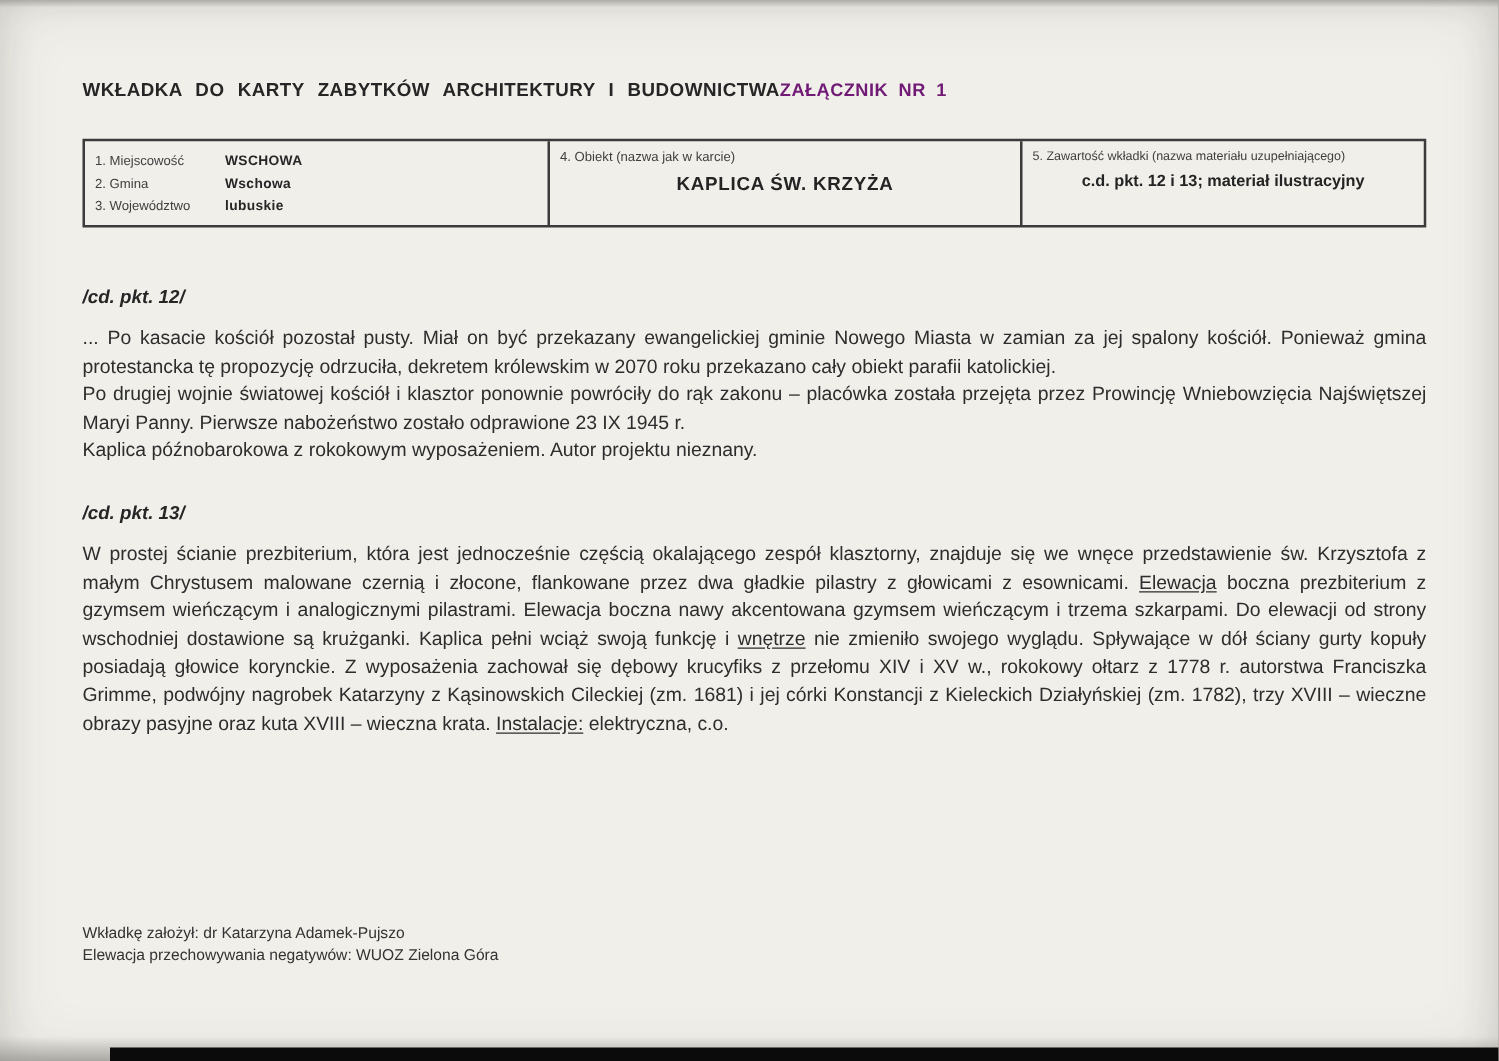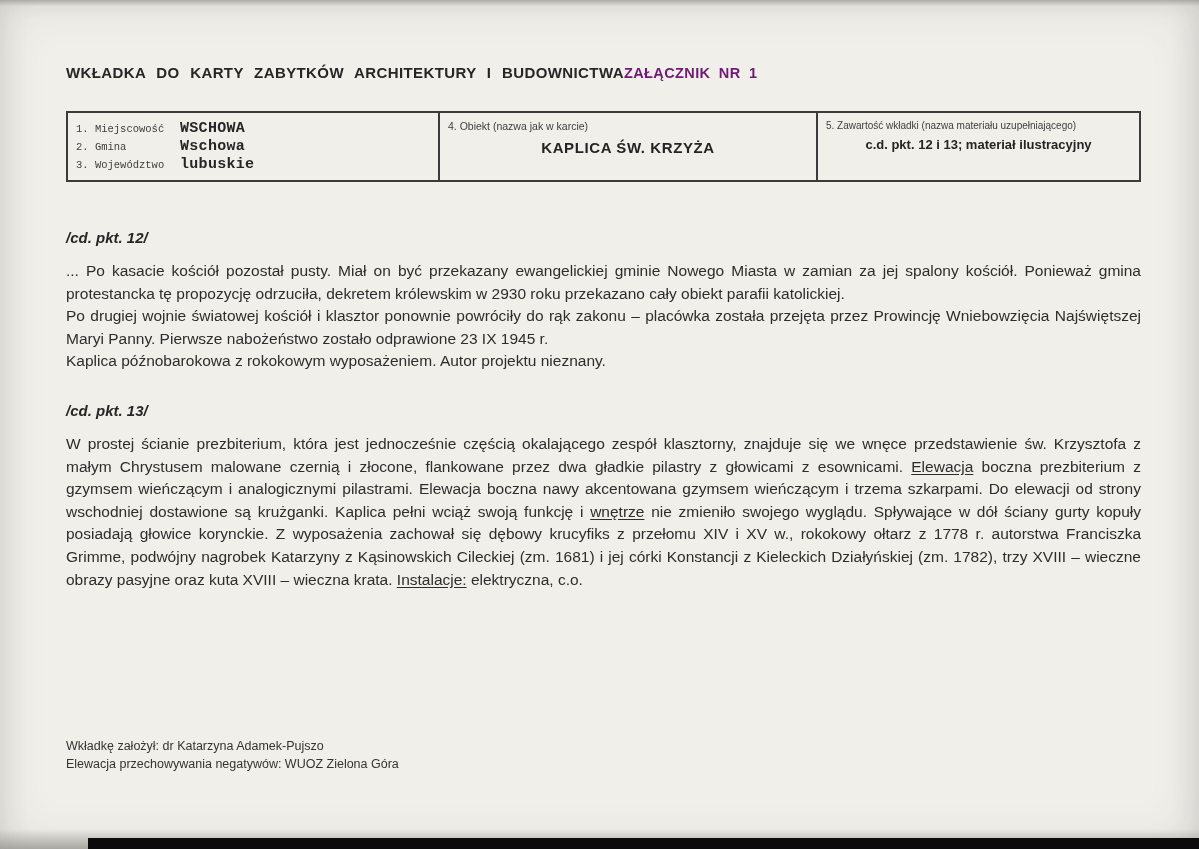--- a/index.html
+++ b/index.html
@@ -45,23 +45,23 @@
   .id-table {
     display: flex; margin-top: 30px;
     border: 2px solid #3b3b3b;
     min-height: 66px;
   }
   .id-col { padding: 7px 8px 6px 8px; }
   .id-col-1 { width: 370px; }
   .id-col-2 { width: 378px; border-left: 2px solid #3b3b3b; }
   .id-col-3 { flex: 1; border-left: 2px solid #3b3b3b; }
 
-  .id-row { display: flex; align-items: baseline; line-height: 18px; font-family: Liberation Mono, monospace; }
+  .id-row { display: flex; align-items: baseline; line-height: 18px; }
   .id-label { width: 104px; font-size: 10.5px; color: #3e3e3e; flex: none; }
-  .id-value { font-weight: bold; font-size: 15px; letter-spacing: 0.3px; color: #262626; }
+  .id-value { font-weight: bold; font-size: 11px; letter-spacing: 0.3px; color: #262626; }
 
   .obj-label { font-size: 10.5px; color: #3e3e3e; text-align: left; }
   .obj-value {
     margin-top: 7px; text-align: center;
     font-weight: bold; font-size: 15px; letter-spacing: 0.6px; color: #242424;
   }
   .cont-label { font-size: 10px; color: #3e3e3e; }
   .cont-value {
     margin-top: 6px; text-align: center;
     font-weight: bold; font-size: 13px; color: #242424;
@@ -118,21 +118,21 @@
         <div class="cont-label">5. Zawartość wkładki (nazwa materiału uzupełniającego)</div>
         <div class="cont-value">c.d. pkt. 12 i 13; materiał ilustracyjny</div>
       </div>
     </div>
 
     <div class="body-text">
 
       <div class="section">
         <div class="sec-heading">/cd. pkt. 12/</div>
         <div class="paragraphs">
-          <p>... Po kasacie kościół pozostał pusty. Miał on być przekazany ewangelickiej gminie Nowego Miasta w zamian za jej spalony kościół. Ponieważ gmina protestancka tę propozycję odrzuciła, dekretem królewskim w 2930 roku przekazano cały obiekt parafii katolickiej.</p>
+          <p>... Po kasacie kościół pozostał pusty. Miał on być przekazany ewangelickiej gminie Nowego Miasta w zamian za jej spalony kościół. Ponieważ gmina protestancka tę propozycję odrzuciła, dekretem królewskim w 2070 roku przekazano cały obiekt parafii katolickiej.</p>
           <p>Po drugiej wojnie światowej kościół i klasztor ponownie powróciły do rąk zakonu – placówka została przejęta przez Prowincję Wniebowzięcia Najświętszej Maryi Panny. Pierwsze nabożeństwo zostało odprawione 23 IX 1945 r.</p>
           <p>Kaplica późnobarokowa z rokokowym wyposażeniem. Autor projektu nieznany.</p>
         </div>
       </div>
 
       <div class="section">
         <div class="sec-heading">/cd. pkt. 13/</div>
         <div class="paragraphs">
           <p><span>W prostej ścianie prezbiterium, która jest jednocześnie częścią okalającego zespół klasztorny, znajduje się we wnęce przedstawienie św. Krzysztofa z małym Chrystusem malowane czernią i złocone, flankowane przez dwa gładkie pilastry z głowicami z esownicami. </span><u>Elewacja</u><span> boczna prezbiterium z gzymsem wieńczącym i analogicznymi pilastrami. Elewacja boczna nawy akcentowana gzymsem wieńczącym i trzema szkarpami. Do elewacji od strony wschodniej dostawione są krużganki. Kaplica pełni wciąż swoją funkcję i </span><u>wnętrze</u><span> nie zmieniło swojego wyglądu. Spływające w dół ściany gurty kopuły posiadają głowice korynckie. Z wyposażenia zachował się dębowy krucyfiks z przełomu XIV i XV w., rokokowy ołtarz z 1778 r. autorstwa Franciszka Grimme, podwójny nagrobek Katarzyny z Kąsinowskich Cileckiej (zm. 1681) i jej córki Konstancji z Kieleckich Działyńskiej (zm. 1782), trzy XVIII – wieczne obrazy pasyjne oraz kuta XVIII – wieczna krata. </span><u>Instalacje:</u><span> elektryczna, c.o.</span></p>
         </div>

